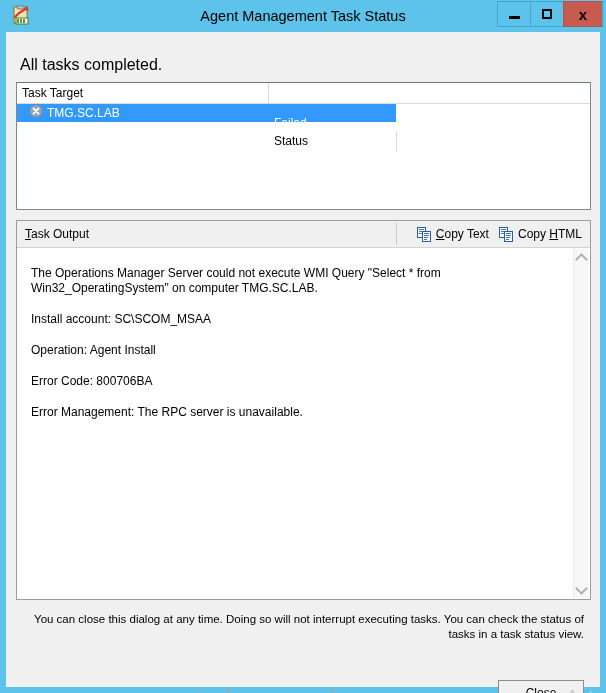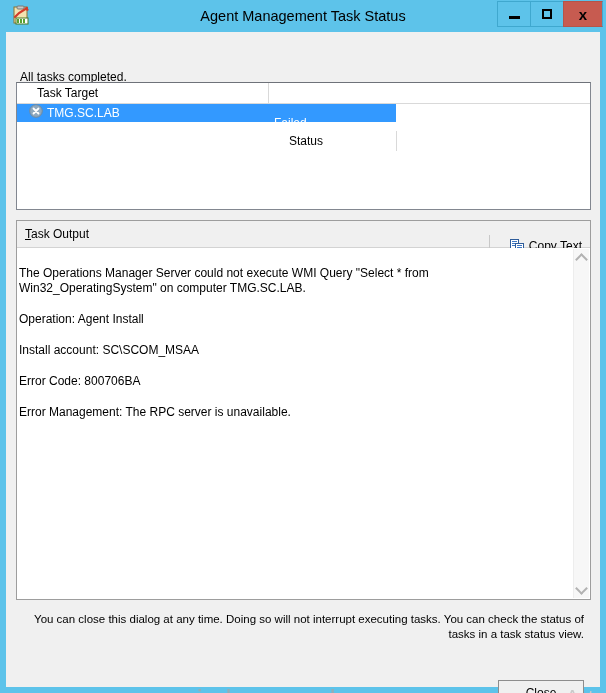--- a/index.html
+++ b/index.html
@@ -96,22 +96,22 @@
     left: 6px; top: 32px;
     width: 594px;
     height: 655px;
     background: #f0f0f0;
     box-sizing: border-box;
   }
 
   
   .status-line {
     position: absolute;
-    left: 14px; top: 38px;
-    font-size: 12px;
+    left: 14px; top: 24px;
+    font-size: 16px;
     color: #000;
   }
 
   
   .task-list {
     position: absolute;
     left: 10px; top: 50px;
     width: 575px;
     height: 128px;
     background: #ffffff;
@@ -121,21 +121,21 @@
   }
   .list-header {
     display: flex;
     height: 20px;
     border-bottom: 1px solid #d9d9d9;
     background: #ffffff;
   }
   .col-head {
     height: 20px;
     line-height: 20px;
-    padding-left: 20px;
+    padding-left: 5px;
     font-size: 12px;
     color: #000;
     border-right: 1px solid #d9d9d9;
     box-sizing: border-box;
     background: #ffffff;
     white-space: nowrap;
     overflow: hidden;
   }
   .col-target { width: 252px; }
   .col-status { width: 128px; margin-top: 48px; }
@@ -189,21 +189,21 @@
   .output-head-label {
     position: absolute;
     left: 8px; top: 0;
     height: 26px;
     line-height: 26px;
     font-size: 12px;
     color: #000;
   }
   .copy-actions {
     position: absolute;
-    right: 8px; top: 12px;
+    right: 8px; top: 0;
     height: 26px;
     display: flex;
     align-items: center;
   }
   .vsep {
     width: 1px;
     height: 22px;
     background: #c8c8c8;
     margin-right: 10px;
   }
@@ -226,21 +226,21 @@
   .output-body {
     position: absolute;
     left: 0; top: 27px;
     right: 0; bottom: 0;
     background: #ffffff;
   }
   .output-text {
     position: absolute;
     left: 0; top: 0;
     right: 18px; bottom: 0;
-    padding: 18px 14px 8px 2px;
+    padding: 18px 14px 8px 14px;
     box-sizing: border-box;
     font-size: 12px;
     line-height: 15px;
     color: #000;
     overflow: hidden;
   }
   .output-text p { margin: 0 0 16px 0; }
 
   
   .scrollbar {
@@ -394,28 +394,39 @@
             <span class="cico">
               <svg width="15" height="15" viewBox="0 0 15 15">
                 <rect x="0.5" y="0.5" width="8" height="10" fill="#ffffff" stroke="#2e5c9a" stroke-width="1"></rect>
                 <path d="M2 2.5h5M2 4.5h5M2 6.5h4" stroke="#3f78c4" stroke-width="1"></path>
                 <rect x="5.5" y="4.5" width="8" height="10" fill="#ffffff" stroke="#2e5c9a" stroke-width="1"></rect>
                 <path d="M7 6.5h5M7 8.5h5M7 10.5h4M7 12.5h3" stroke="#3f78c4" stroke-width="1"></path>
               </svg>
             </span>
             <span><u class="acc">C</u><span>opy Text</span></span>
           </div>
+          <div class="copy-btn">
+            <span class="cico">
+              <svg width="15" height="15" viewBox="0 0 15 15">
+                <rect x="0.5" y="0.5" width="8" height="10" fill="#ffffff" stroke="#2e5c9a" stroke-width="1"></rect>
+                <path d="M2 2.5h5M2 4.5h5M2 6.5h4" stroke="#3f78c4" stroke-width="1"></path>
+                <rect x="5.5" y="4.5" width="8" height="10" fill="#ffffff" stroke="#2e5c9a" stroke-width="1"></rect>
+                <path d="M7 6.5h5M7 8.5h5M7 10.5h4M7 12.5h3" stroke="#3f78c4" stroke-width="1"></path>
+              </svg>
+            </span>
+            <span><span>Copy </span><u class="acc">H</u><span>TML</span></span>
+          </div>
         </div>
       </div>
 
       <div class="output-body">
         <div class="output-text">
           <p>The Operations Manager Server could not execute WMI Query "Select * from Win32_OperatingSystem" on computer TMG.SC.LAB.</p>
+          <p>Install account: SC\SCOM_MSAA</p>
           <p>Operation: Agent Install</p>
-          <p>Install account: SC\SCOM_MSAA</p>
           <p>Error Code: 800706BA</p>
           <p>Error Management: The RPC server is unavailable.</p>
         </div>
         <div class="scrollbar">
           <div class="sb-btn sb-up">
             <span class="chev chev-up"></span>
           </div>
           <div class="sb-track"></div>
           <div class="sb-btn sb-down">
             <span class="chev chev-down"></span>

